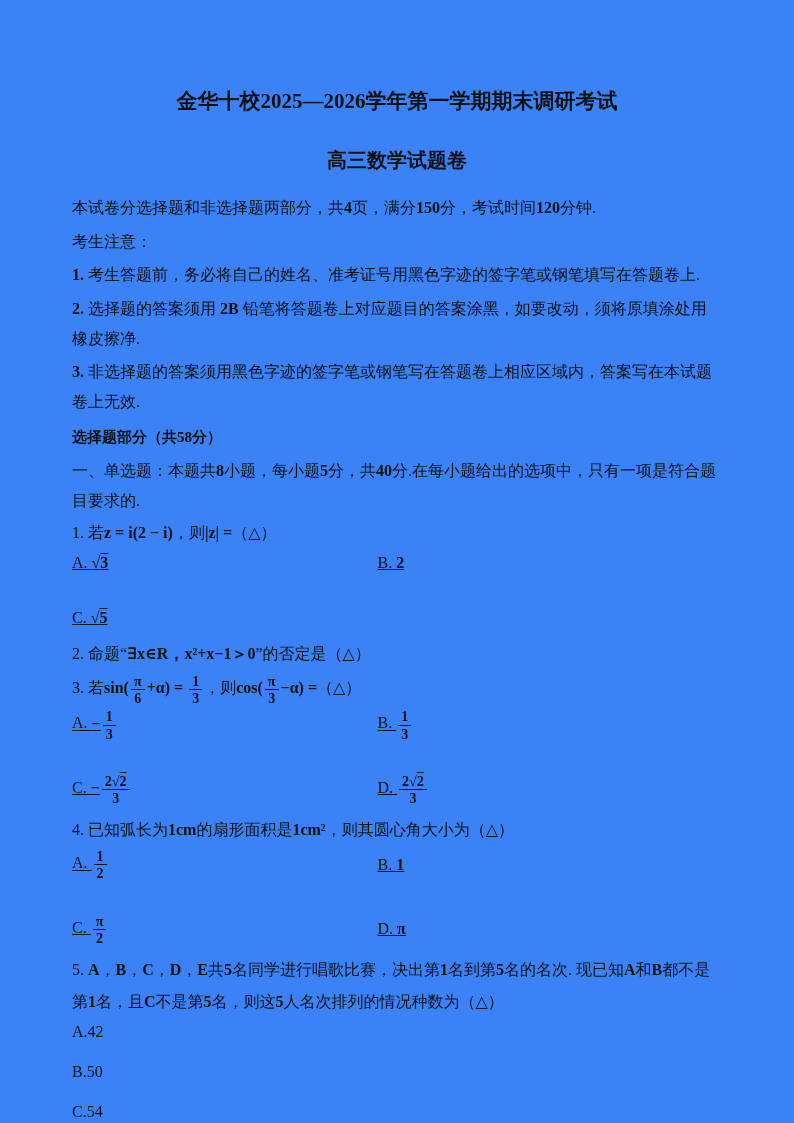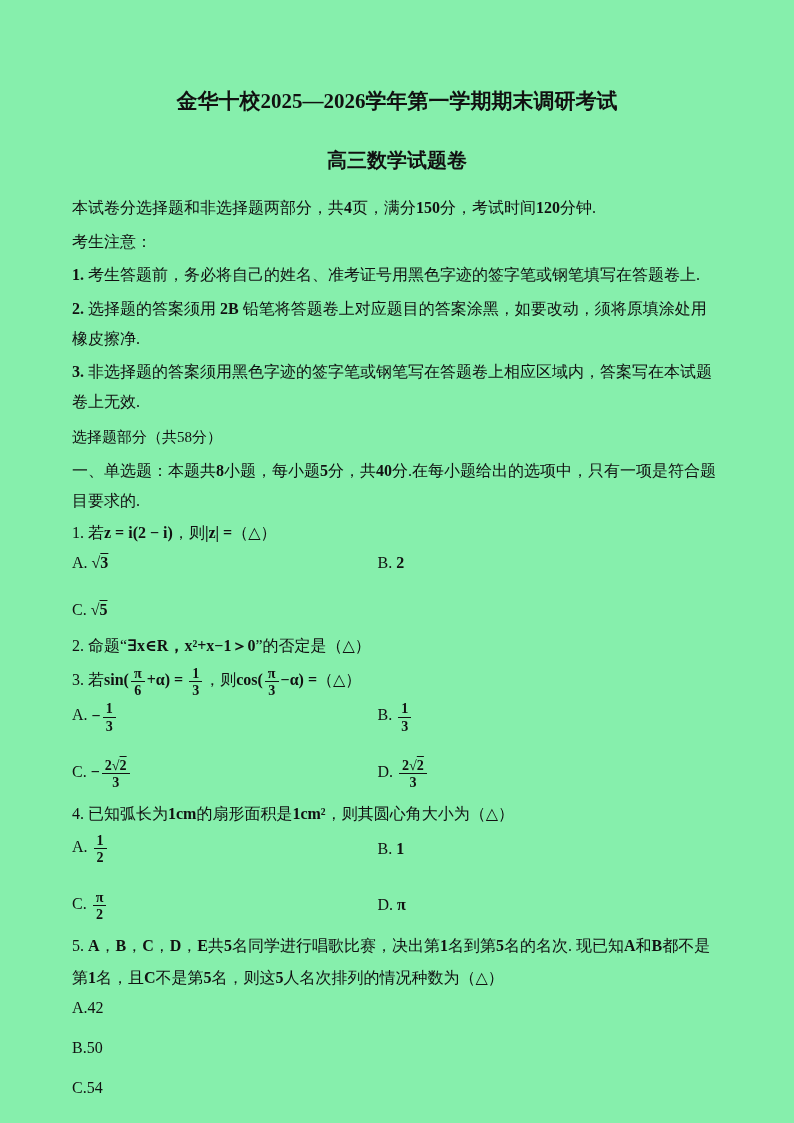--- a/index.html
+++ b/index.html
@@ -1,21 +1,21 @@
 <!DOCTYPE html>
 <html><head>
 <meta charset="utf-8">
 <style>
   * { margin: 0; padding: 0; box-sizing: border-box; }
   html, body { background: #ffffff; }
   .page {
     width: 794px;
     height: 1123px;
     margin: 0 auto;
-    background: #86efac;
+    background: #3b82f6;
     color: #111111;
     padding: 88px 72px 40px 72px;
     font-family: "Liberation Serif", "DejaVu Serif", serif;
     font-size: 16px;
     overflow: hidden;
   }
   .title {
     text-align: center;
     font-size: 21px;
     font-weight: bold;
@@ -25,30 +25,31 @@
     text-align: center;
     font-size: 20px;
     font-weight: bold;
     margin-top: 32px;
     line-height: 1.3;
   }
   .line { line-height: 1.85; }
   .intro { margin-top: 20px; }
   .notice-header { margin-top: 4px; }
   .notice { margin-top: 4px; }
-  .section-header { margin-top: 8px; font-size: 15px; }
+  .section-header { margin-top: 8px; font-size: 15px; font-weight: bold; }
   .section-intro { margin-top: 4px; }
   .question { margin-top: 2px; }
   .stem { line-height: 2.0; }
   .opts { margin: 2px 0 8px 0; }
   .two-col {
     display: grid;
     grid-template-columns: 47% 53%;
-    row-gap: 23px;
+    row-gap: 31px;
     align-items: center;
+    text-decoration: underline;
   }
   .one-col {
     display: grid;
     grid-template-columns: 100%;
     row-gap: 16px;
   }
   .opt { line-height: 1.5; }
   .math { font-weight: bold; }
   .frac {
     display: inline-flex;

